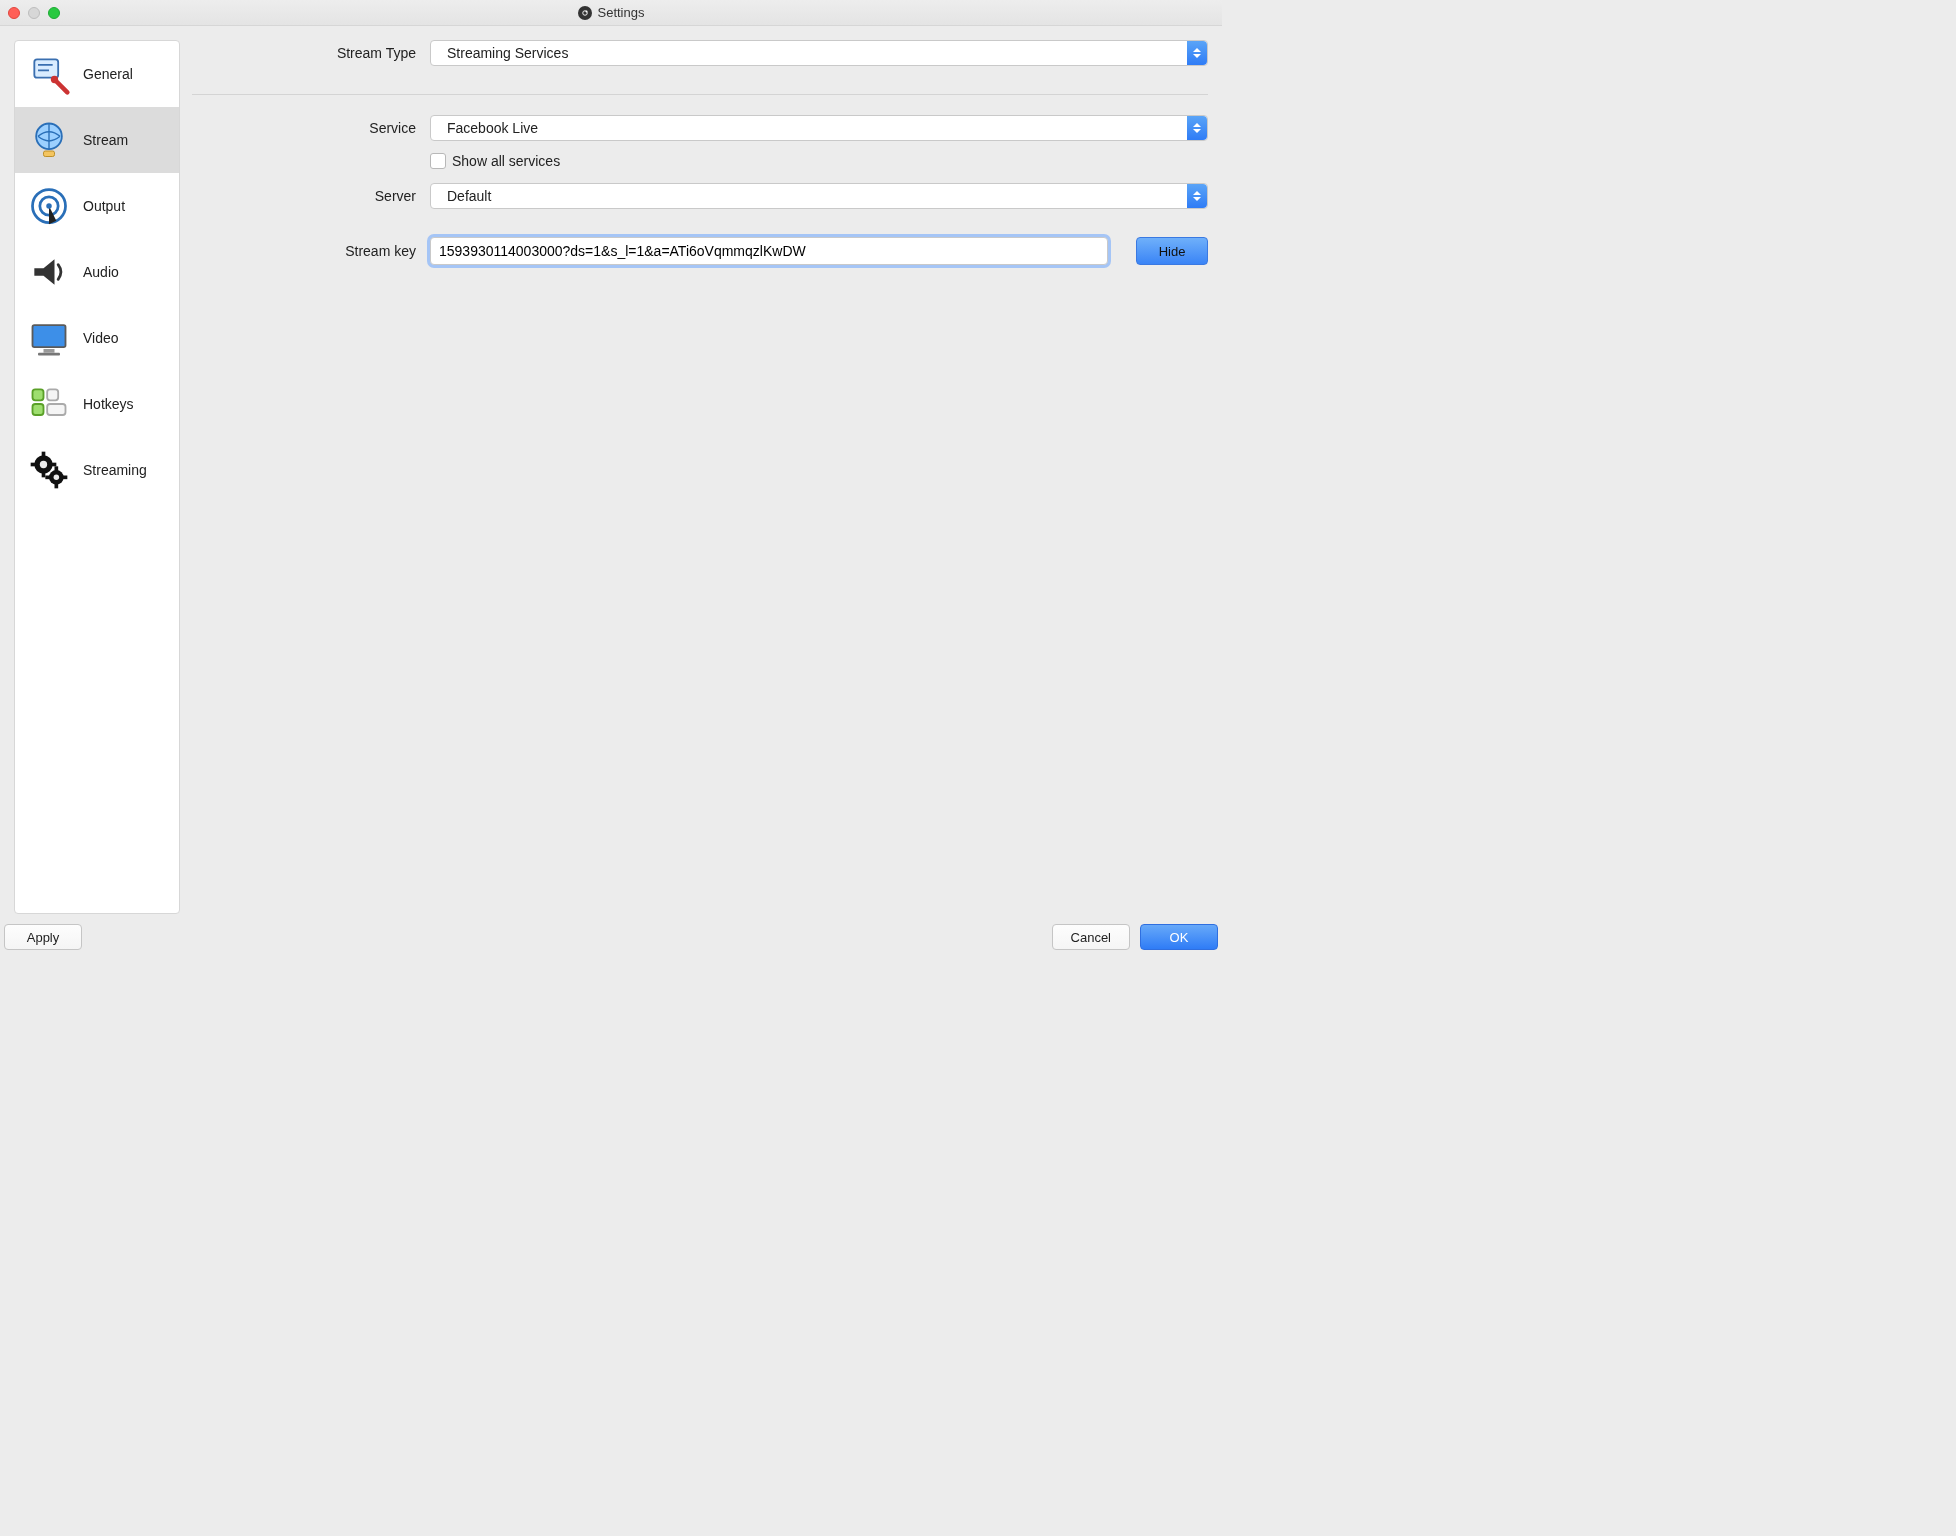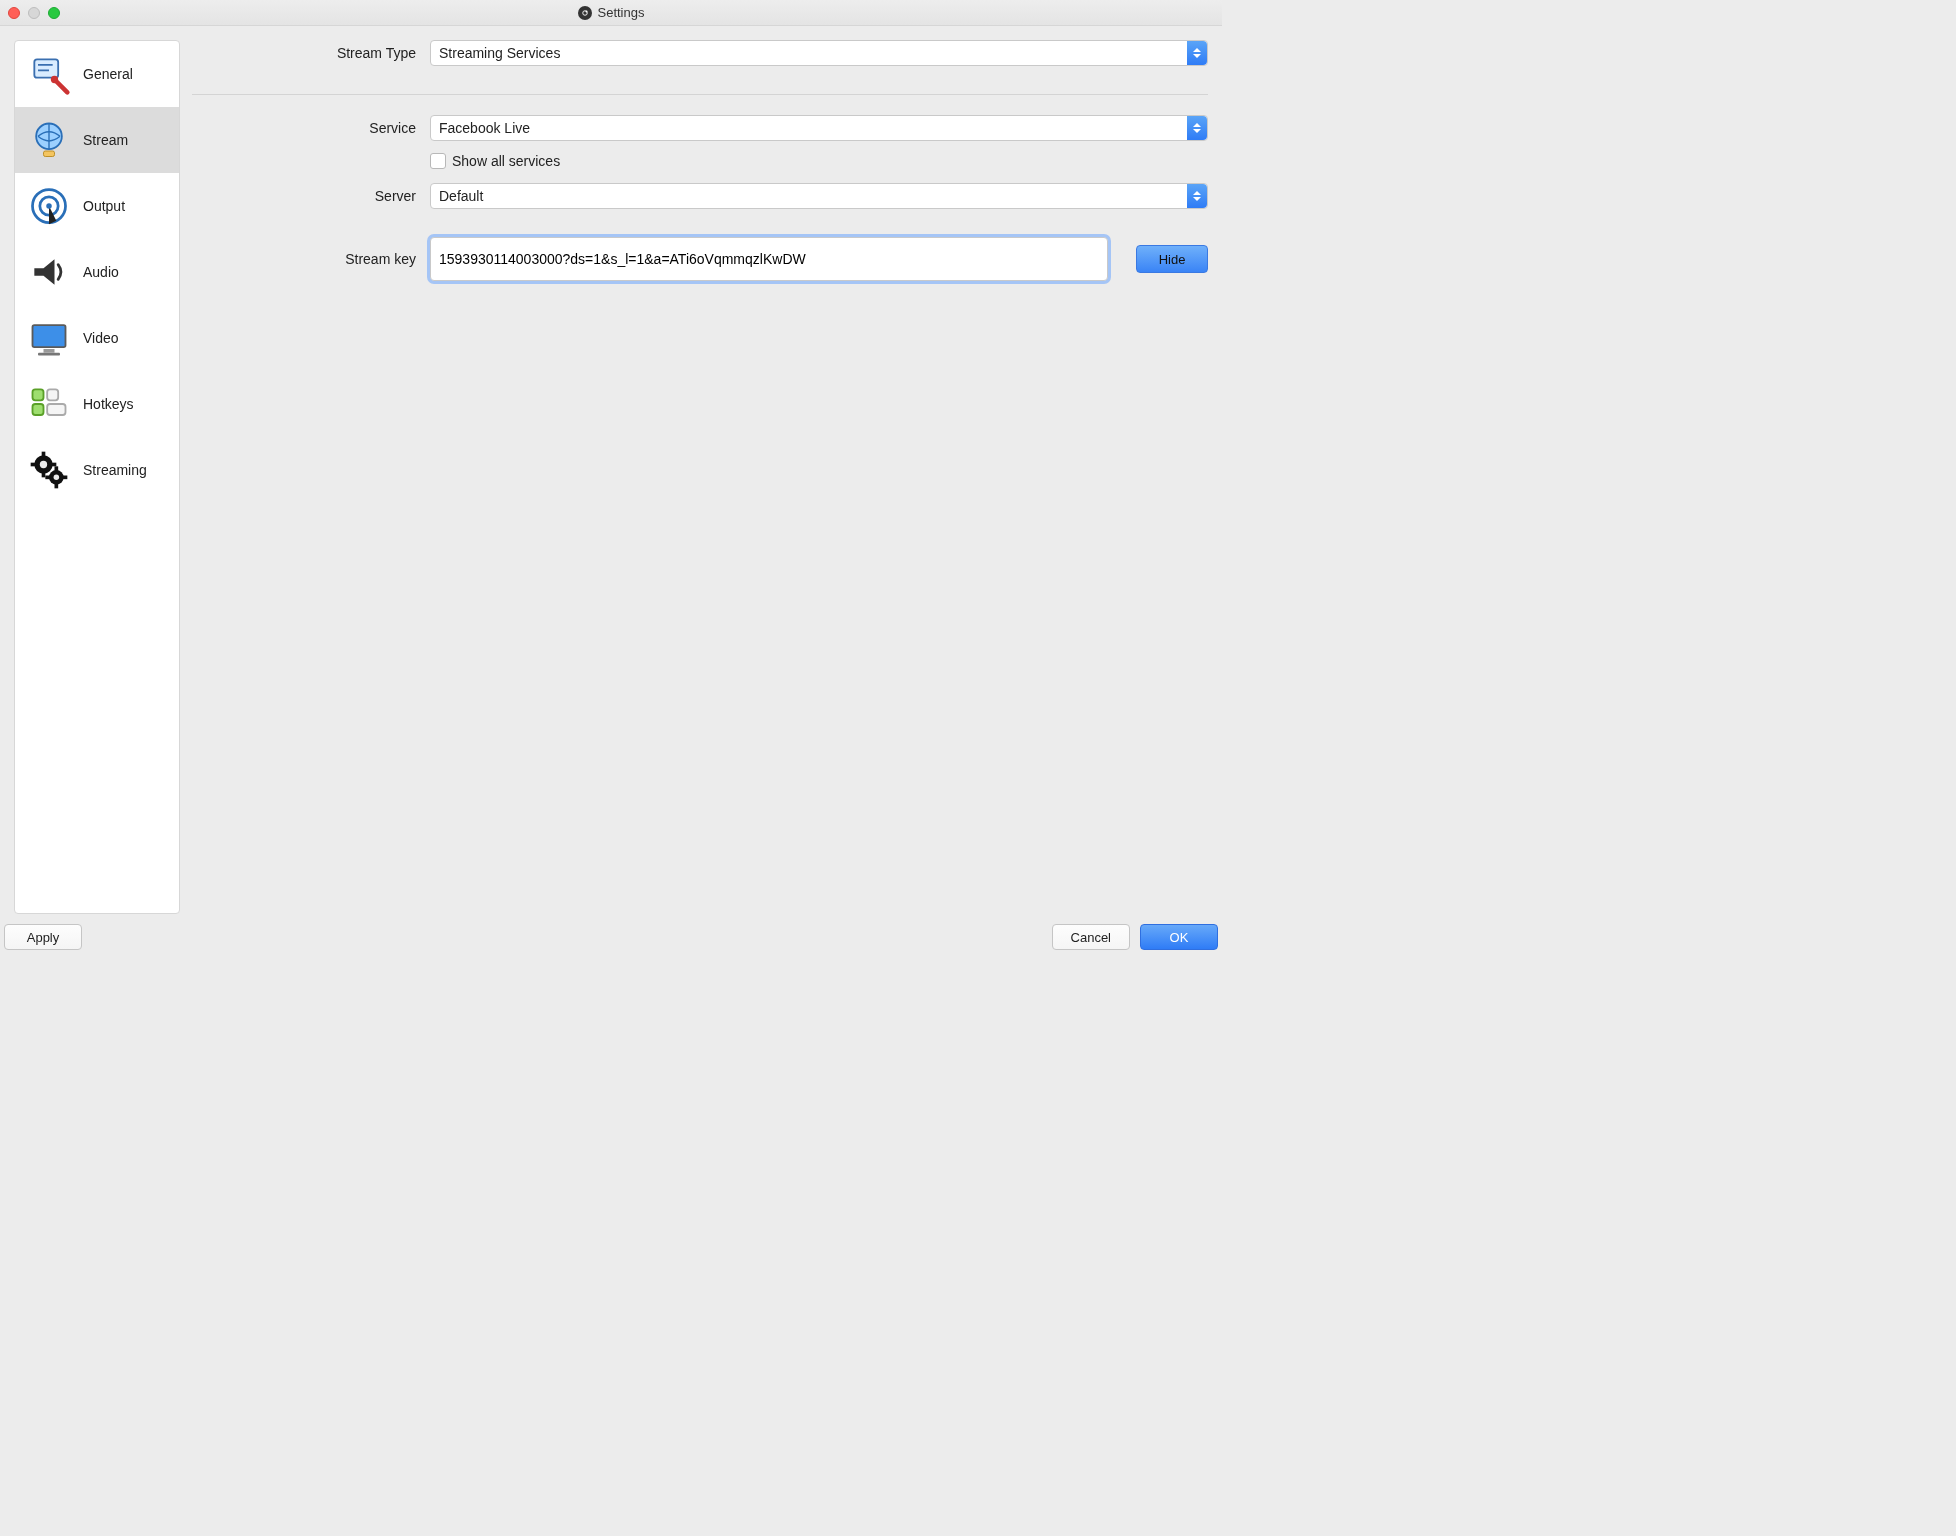--- a/index.html
+++ b/index.html
@@ -93,21 +93,21 @@
     margin: 16px 0 20px 0;
   }
   .mac-select {
     flex:1;
     position:relative;
     height:26px;
     background:#fff;
     border:1px solid #c9c9c9;
     border-radius:4px;
     display:flex; align-items:center;
-    padding: 0 8px;
+    padding: 0 16px;
     font-size:14px;
   }
   .mac-select .stepper {
     position:absolute; right:0; top:0; bottom:0; width:20px;
     background: linear-gradient(#5aa4f7,#2f7cf6);
     border-radius:0 4px 4px 0;
     display:flex; flex-direction:column; align-items:center; justify-content:center;
   }
   .mac-select .stepper::before,
   .mac-select .stepper::after{
@@ -116,21 +116,21 @@
     border-right:4px solid transparent;
   }
   .mac-select .stepper::before{ border-bottom:4px solid #fff; margin-bottom:2px;}
   .mac-select .stepper::after{ border-top:4px solid #fff;}
   .mac-check {
     width:16px;height:16px; border:1px solid #b8b8b8; border-radius:3px;
     background:#fff;
   }
   .mac-input {
     flex:1;
-    height:44px;
+    height:28px;
     background:#fff;
     border:1px solid #c9c9c9;
     border-radius:4px;
     padding:13px 8px;
     font-size:14px;
     box-shadow: 0 0 0 3px rgba(94,158,255,0.5);
     outline:none;
   }
   .mac-button {
     height:26px;

